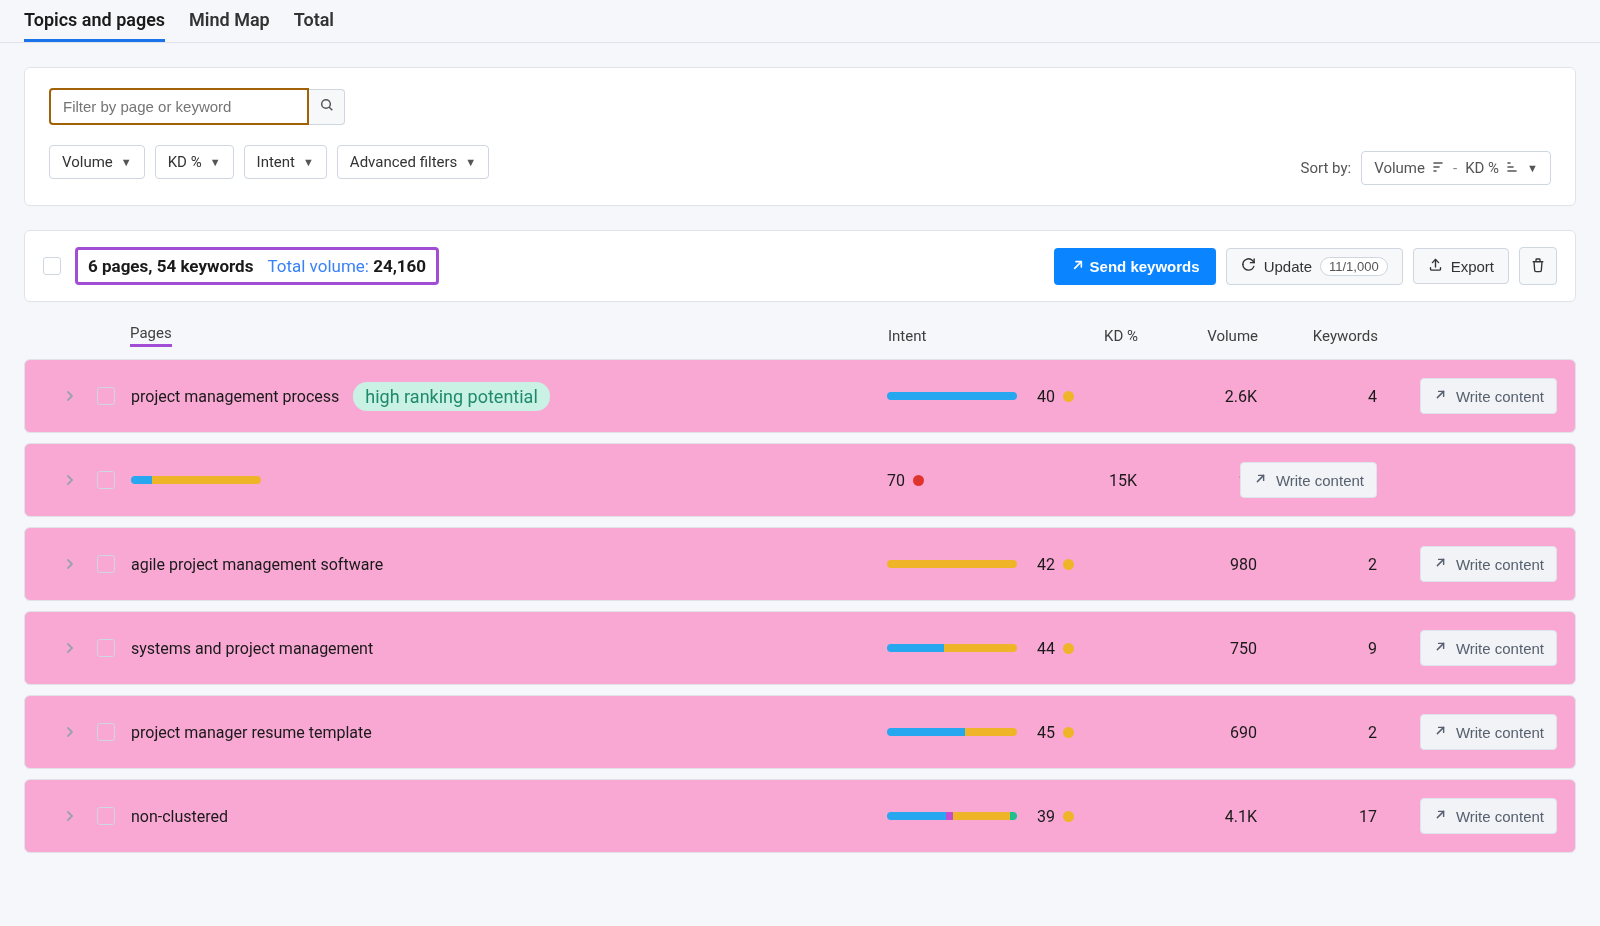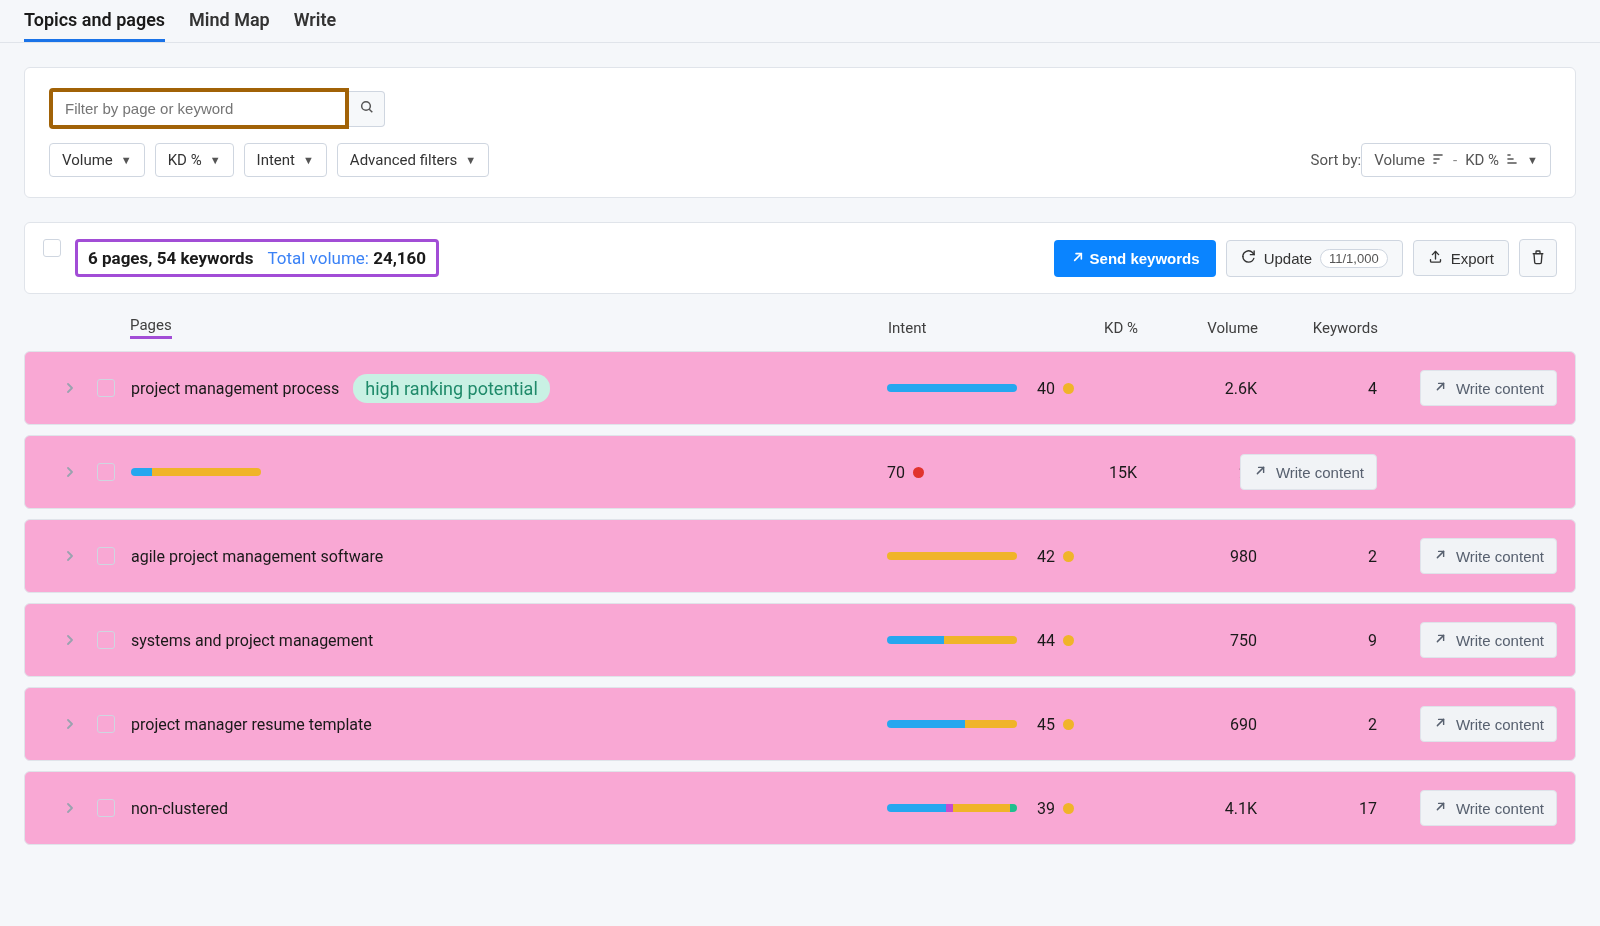--- a/index.html
+++ b/index.html
@@ -35,25 +35,25 @@
     border-radius: 6px;
     padding: 20px 24px;
   }
   .filter-row1 {
     display: flex;
     align-items: center;
     gap: 0;
     margin-bottom: 14px;
   }
   .filter-input {
-    border: 4px solid #a16207;
+    border: 2px solid #a16207;
     border-radius: 4px 0 0 4px;
     padding: 8px 12px;
     font-size: 15px;
-    width: 300px;
+    width: 260px;
     color: #333;
   }
   .search-btn {
     border: 1px solid #cfd6e0;
     border-left: none;
     background: #f6f8fa;
     border-radius: 0 4px 4px 0;
     width: 36px;
     height: 36px;
     display: flex;
@@ -74,42 +74,42 @@
     padding: 7px 12px;
     background: #fff;
     display: flex;
     align-items: center;
     gap: 8px;
     cursor: pointer;
     font-size: 15px;
     color: #333;
   }
   .chevron { font-size: 11px; color: #555; }
-  .sort-wrap { display: flex; align-items: center; gap: 0; font-size: 15px; color: #555;}
+  .sort-wrap { display: flex; align-items: center; gap: 10px; font-size: 15px; color: #555; margin-top: 12px;}
   .sort-select {
     border: 1px solid #cfd6e0;
     border-radius: 4px;
     padding: 7px 12px;
     display: flex;
     align-items: center;
     gap: 8px;
     cursor: pointer;
     font-size: 15px;
   }
   .summary-bar {
     margin: 0 24px;
     background: #fff;
     border: 1px solid #e0e4ea;
     border-radius: 6px;
     padding: 16px 18px;
     display: flex;
     align-items: center;
     justify-content: space-between;
   }
-  .summary-left { display: flex; align-items: flex-start; gap: 14px; }
+  .summary-left { display: flex; align-items: center; gap: 14px; }
   .checkbox {
     width: 18px; height: 18px;
     border: 1.5px solid #cfd6e0;
     border-radius: 3px;
     cursor: pointer;
   }
   .summary-highlight {
     border: 3px solid #a24dd6;
     border-radius: 4px;
     padding: 6px 10px;
@@ -233,21 +233,21 @@
   }
   .sort-glyph { font-size: 12px; color: #666; }
   .sep { color:#888; }
 </style>
 </head>
 <body>
 
 <div class="tabs">
   <div class="tab active">Topics and pages</div>
   <div class="tab">Mind Map</div>
-  <div class="tab">Write</div>
+  <div class="tab">Total</div>
 </div>
 
 <div class="panel">
   <div class="filter-row1">
     <input class="filter-input" placeholder="Filter by page or keyword" style="">
     <button class="search-btn">
       <span>
         <svg width="16" height="16" viewBox="0 0 24 24" fill="none" stroke="#555" stroke-width="2.2">
             <circle cx="10.5" cy="10.5" r="6.5"></circle>
             <line x1="20" y1="20" x2="15.3" y2="15.3"></line>

